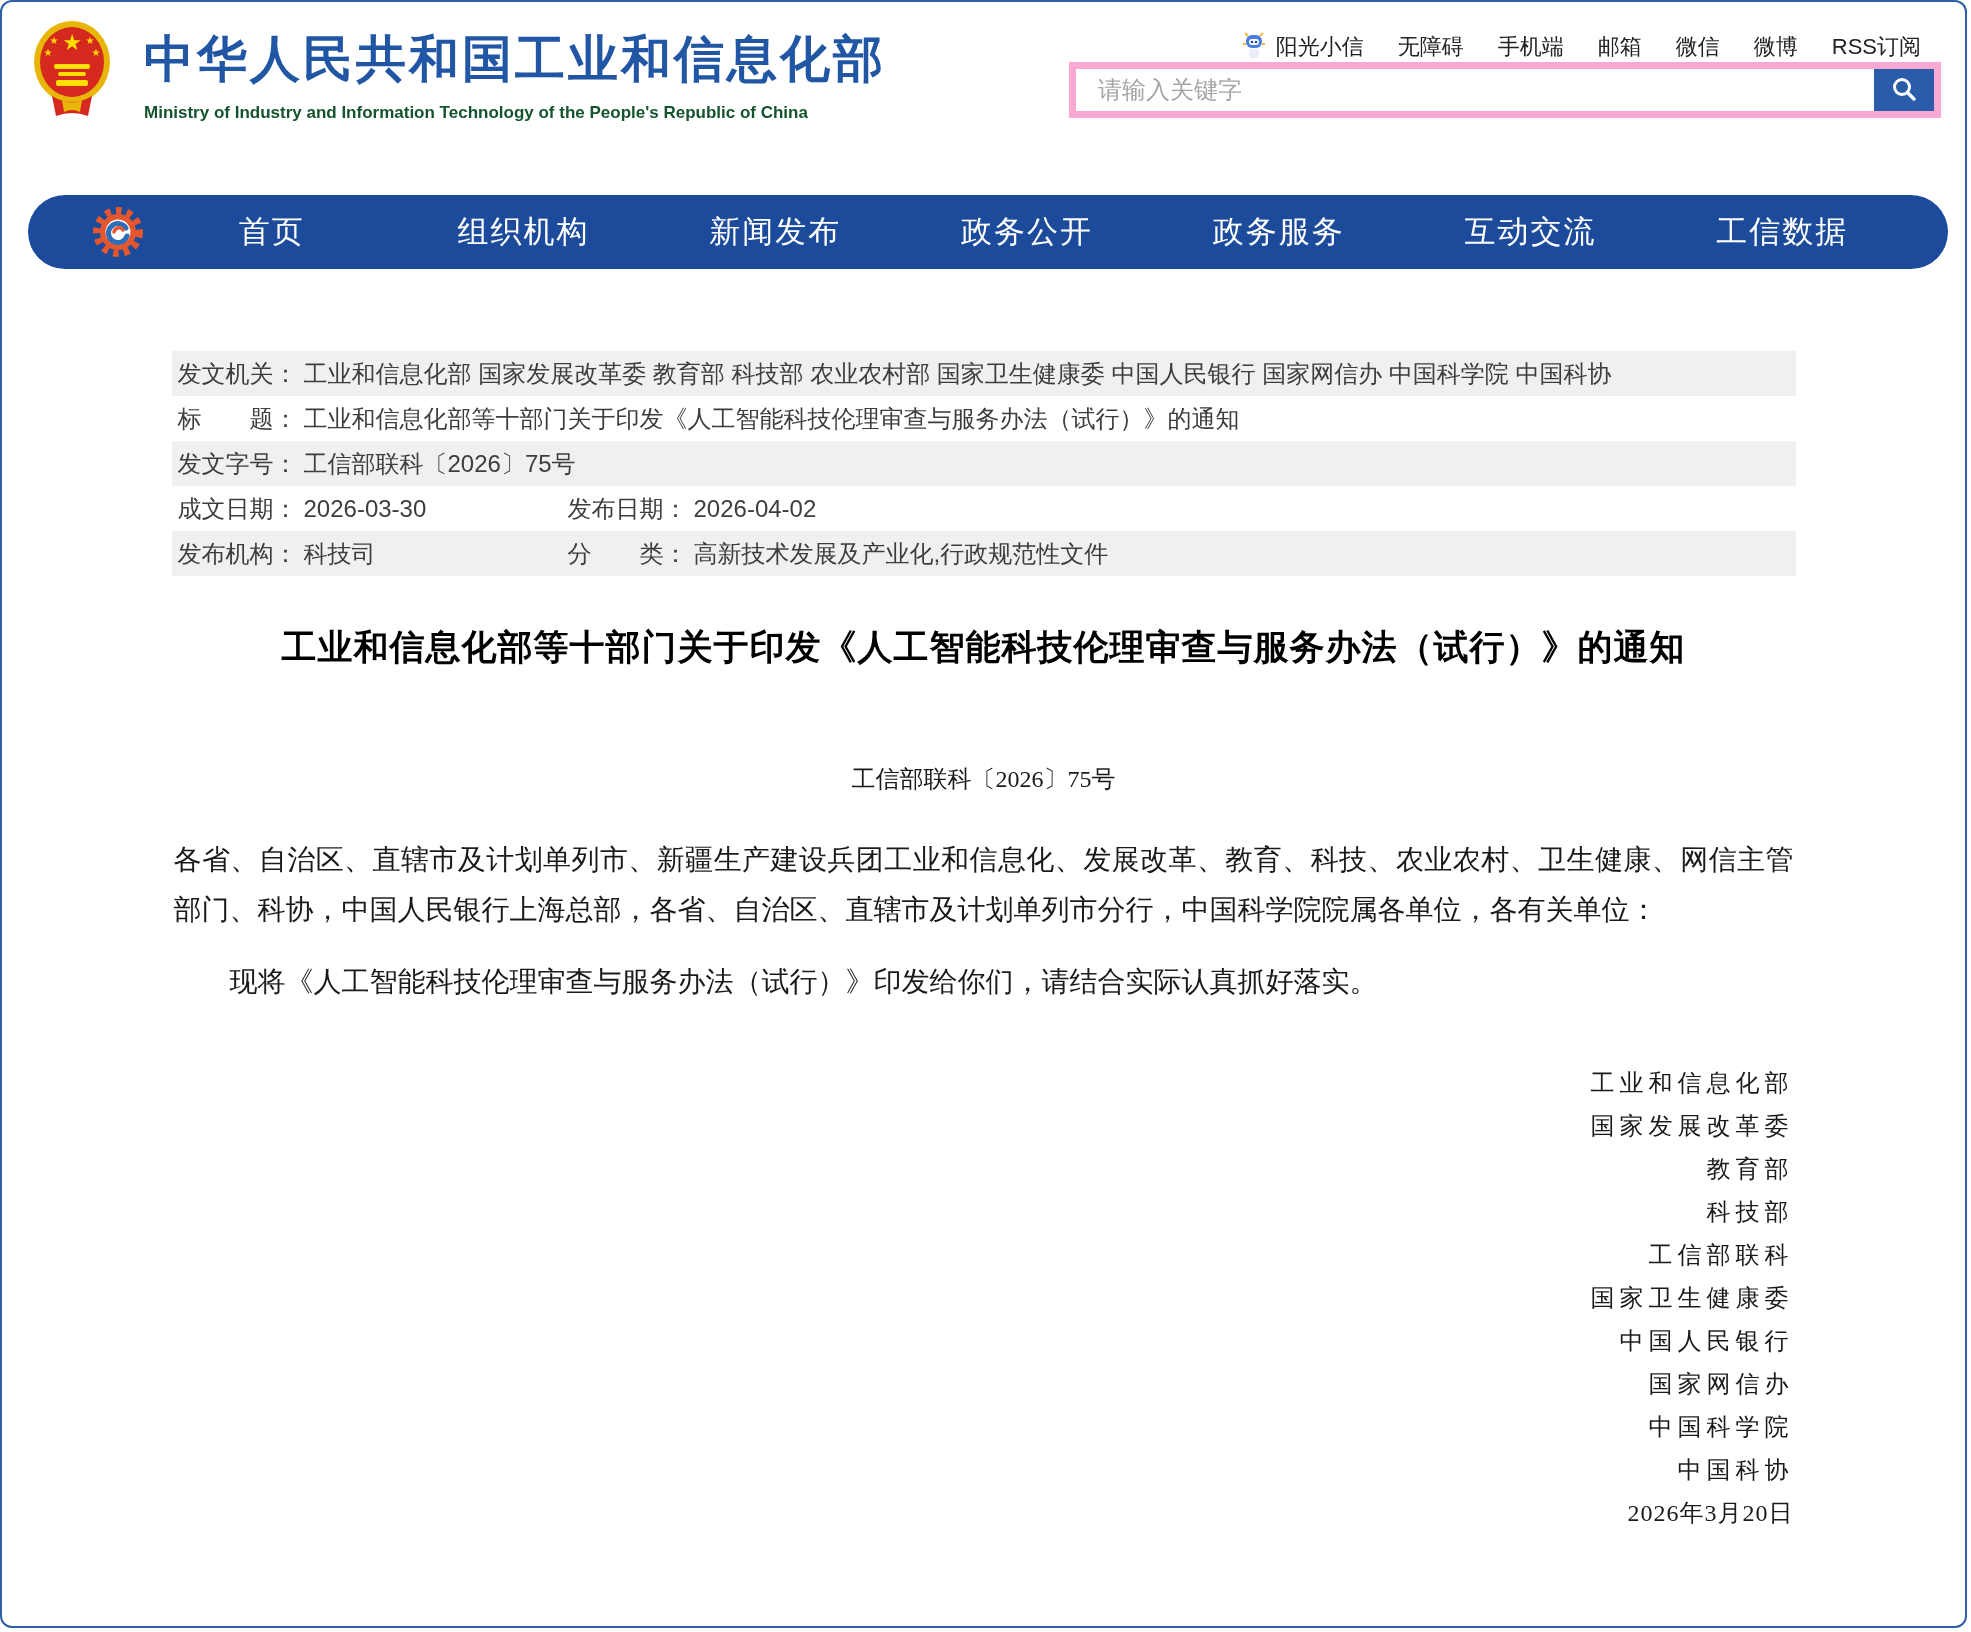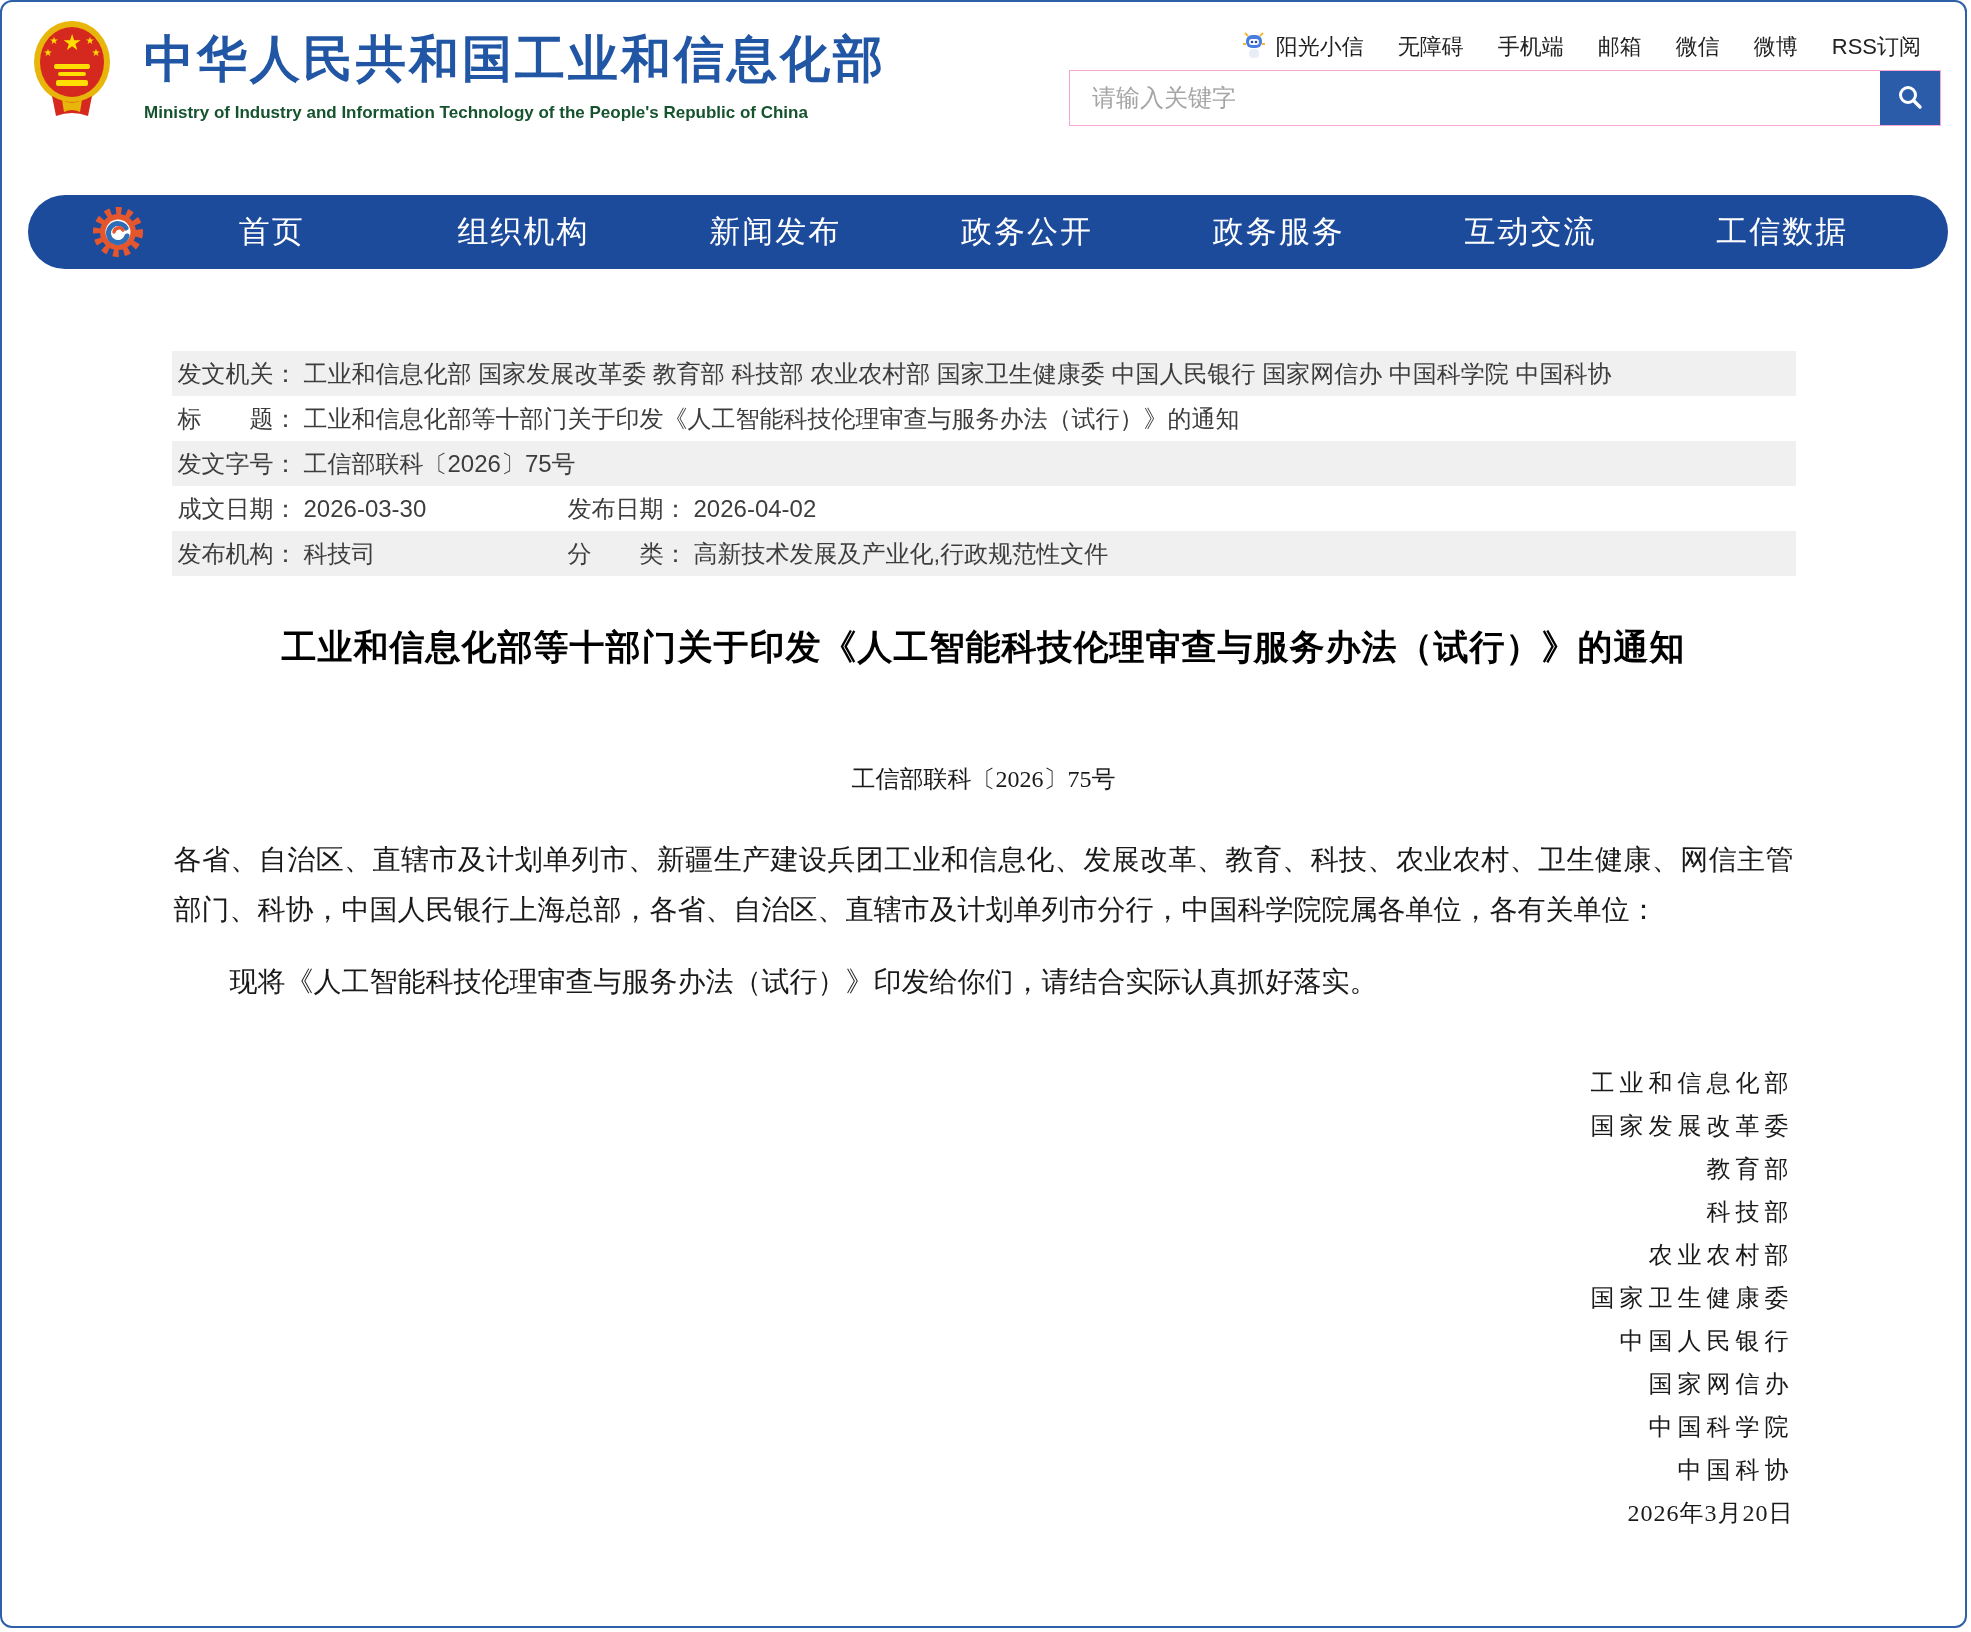--- a/index.html
+++ b/index.html
@@ -13,22 +13,22 @@
   .brand-text { margin-left:32px; padding-top:12px; }
   .brand-cn { font-size:50px; font-weight:bold; color:#2156a5; letter-spacing:3px; line-height:1.1; }
   .brand-en { margin-top:16px; font-size:17px; font-weight:bold; color:#14532d; }
 
   .quick-links { position:absolute; top:26px; right:44px; display:flex; align-items:center;
                  font-size:22px; color:#222; }
   .quick-links .ql { margin-left:34px; cursor:pointer; white-space:nowrap; }
   .quick-links .ql-first { display:flex; align-items:center; }
   .quick-links .ql-first .bot { margin-right:8px; }
 
-  .searchbar { position:absolute; top:68px; right:24px; width:872px; height:56px;
-               border:1px solid #f9a8d4; box-sizing:border-box; display:flex; background:#fff; }
+  .searchbar { position:absolute; top:60px; right:24px; width:872px; height:56px;
+               border:7px solid #f9a8d4; box-sizing:border-box; display:flex; background:#fff; }
   .search-input { flex:1; border:none; outline:none; font-size:24px; padding:0 0 0 22px;
                   color:#333; font-family:inherit; }
   .search-input::placeholder { color:#a5a5a5; }
   .search-btn { width:60px; height:100%; background:#2a5caa; border:none; cursor:pointer;
                 display:flex; align-items:center; justify-content:center; }
 
   
   .nav { position:absolute; top:193px; left:26px; width:1920px; height:74px;
          background:#1d4b9b; border-radius:37px; display:flex; align-items:center; }
   .nav-logo { margin-left:62px; width:56px; height:56px; flex:0 0 auto; }
@@ -217,21 +217,21 @@
   <div class="article-body">
     <p>各省、自治区、直辖市及计划单列市、新疆生产建设兵团工业和信息化、发展改革、教育、科技、农业农村、卫生健康、网信主管部门、科协，中国人民银行上海总部，各省、自治区、直辖市及计划单列市分行，中国科学院院属各单位，各有关单位：</p>
     <p class="indent">现将《人工智能科技伦理审查与服务办法（试行）》印发给你们，请结合实际认真抓好落实。</p>
   </div>
 
   <div class="signatures">
     <div class="sig-line">工业和信息化部</div>
     <div class="sig-line">国家发展改革委</div>
     <div class="sig-line">教育部</div>
     <div class="sig-line">科技部</div>
-    <div class="sig-line">农业农村部</div>
+    <div class="sig-line">工信部联科</div>
     <div class="sig-line">国家卫生健康委</div>
     <div class="sig-line">中国人民银行</div>
     <div class="sig-line">国家网信办</div>
     <div class="sig-line">中国科学院</div>
     <div class="sig-line">中国科协</div>
     <div class="sig-date">2026年3月20日</div>
   </div>
 
 </div>
 

